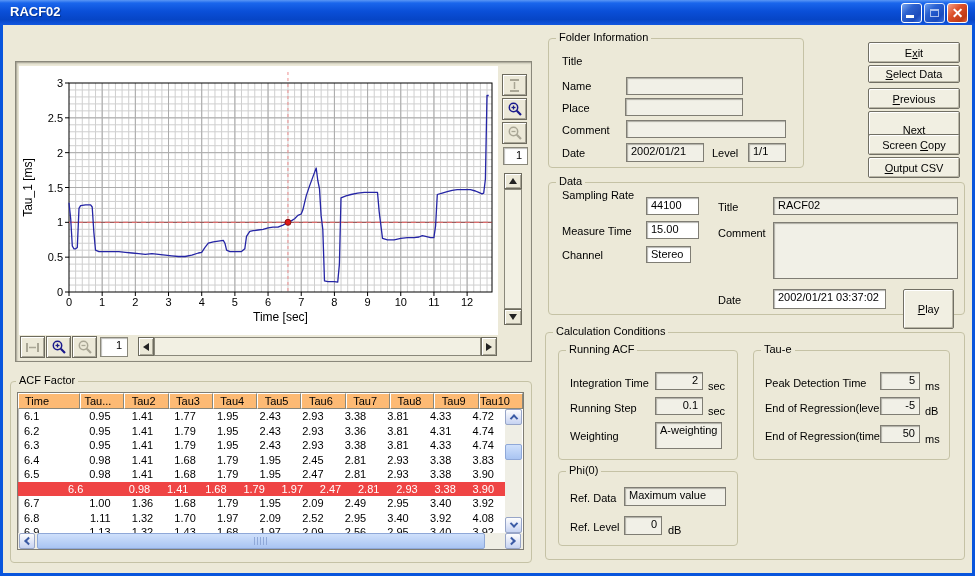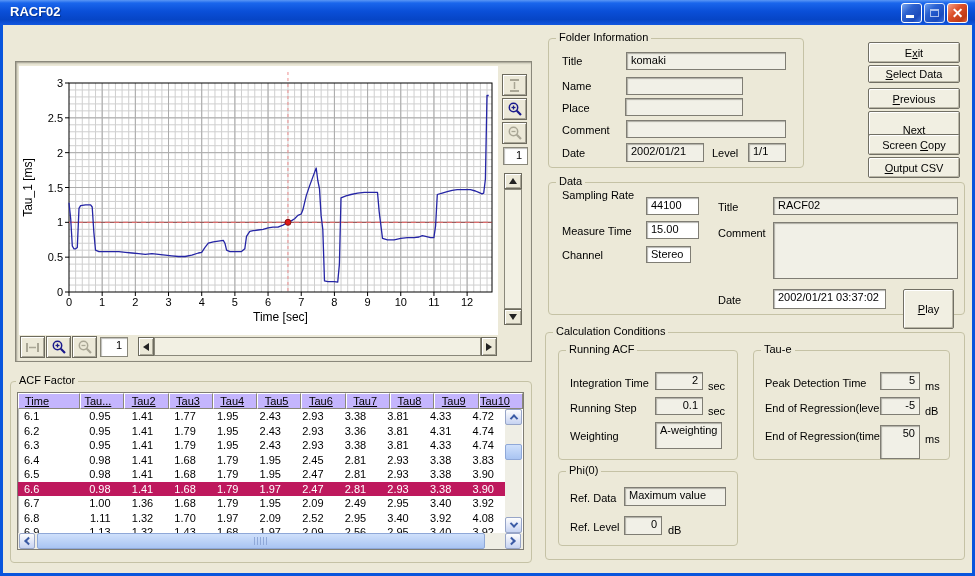--- a/index.html
+++ b/index.html
@@ -43,25 +43,25 @@
     font-size:11px;text-align:right;padding:1px 5px;}
   .tri{width:0;height:0;}
   .tri.up{border-left:4px solid transparent;border-right:4px solid transparent;border-bottom:6px solid #222;}
   .tri.down{border-left:4px solid transparent;border-right:4px solid transparent;border-top:6px solid #222;}
   .tri.left{border-top:4px solid transparent;border-bottom:4px solid transparent;border-right:6px solid #222;}
   .tri.right{border-top:4px solid transparent;border-bottom:4px solid transparent;border-left:6px solid #222;}
   
   .acftable{position:absolute;left:17px;top:392px;width:507px;height:158px;background:#fff;
     border:1px solid #7f7d74;box-shadow:inset 1px 1px 1px rgba(90,90,80,.45);overflow:hidden;}
   .thead{display:flex;height:16px;}
-  .hcell{font-size:11px;background:#c4b5fd;border-top:1px solid #fff;border-left:1px solid #fff;
-    border-right:1px solid #8a887b;border-bottom:1px solid #8a887b;display:flex;align-items:center;overflow:hidden;text-decoration:underline;}
+  .hcell{font-size:11px;background:#fdba74;border-top:1px solid #fff;border-left:1px solid #fff;
+    border-right:1px solid #8a887b;border-bottom:1px solid #8a887b;display:flex;align-items:center;overflow:hidden;}
   .rows{position:absolute;left:0;top:16px;width:488px;height:124px;overflow:hidden;}
   .trow{display:flex;height:14.5px;font-size:11px;align-items:center;color:#000;}
-  .trow.sel{background:#be185d;color:#fff;}
+  .trow.sel{background:#ef4444;color:#fff;padding-left:44px;}
   .c-time{flex:0 0 62px;padding-left:6px;}
   .c-val{flex:1 1 0;text-align:right;padding-right:12px;}
   .hcell.c-val{justify-content:flex-end;}
   
   .xbtn{position:absolute;background:linear-gradient(180deg,#FDFDFD 0%,#D7DFF5 70%,#C6D3F2 100%);
     border:1px solid #97A5C8;border-radius:2px;display:flex;align-items:center;justify-content:center;}
   .xtrack{position:absolute;background:#EFEEE5;}
   .xthumb{position:absolute;background:linear-gradient(180deg,#CFE0FB 0%,#A9C4F2 100%);
     border:1px solid #8FA8D8;border-radius:2px;}
   .xthumb.h{background:linear-gradient(180deg,#CFE0FB 0%,#A9C4F2 100%);}
@@ -472,21 +472,20 @@
         <span class="grip"></span>
       </div>
     <div class="xbtn" style="left:487px;top:140px;width:16px;height:16px">
         <span class="chev right"></span>
       </div>
   </div>
 
   <div class="gbox" style="left:548px;top:38px;width:256px;height:130px"></div>
   <span class="gcap" style="left:556px;top:31px">Folder Information</span>
   <span class="lbl" style="left:562px;top:55px">Title</span>
-  <div class="edit dim" style="left:626px;top:52px;width:160px;height:18px">komaki</div>
   <span class="lbl" style="left:562px;top:80px">Name</span>
   <div class="edit dim" style="left:626px;top:77px;width:117px;height:18px"></div>
   <span class="lbl" style="left:562px;top:102px">Place</span>
   <div class="edit dim" style="left:625px;top:98px;width:118px;height:18px"></div>
   <span class="lbl" style="left:562px;top:124px">Comment</span>
   <div class="edit dim" style="left:626px;top:120px;width:160px;height:18px"></div>
   <span class="lbl" style="left:562px;top:147px">Date</span>
   <div class="edit dim" style="left:626px;top:143px;width:78px;height:19px">2002/01/21</div>
   <span class="lbl" style="left:712px;top:147px">Level</span>
   <div class="edit dim" style="left:748px;top:143px;width:38px;height:19px">1/1</div>
@@ -546,21 +545,21 @@
 
   <div class="gbox" style="left:753px;top:350px;width:197px;height:110px"></div>
   <span class="gcap" style="left:761px;top:343px">Tau-e</span>
   <span class="lbl" style="left:765px;top:377px">Peak Detection Time</span>
   <div class="edit dim num" style="left:880px;top:372px;width:40px;height:18px">5</div>
   <span class="lbl" style="left:925px;top:380px">ms</span>
   <span class="lbl" style="left:765px;top:402px">End of Regression(level)</span>
   <div class="edit dim num" style="left:880px;top:397px;width:40px;height:18px">-5</div>
   <span class="lbl" style="left:925px;top:405px">dB</span>
   <span class="lbl" style="left:765px;top:430px">End of Regression(time)</span>
-  <div class="edit dim num" style="left:880px;top:425px;width:40px;height:34px">50</div>
+  <div class="edit dim num" style="left:880px;top:425px;width:40px;height:18px">50</div>
   <span class="lbl" style="left:925px;top:433px">ms</span>
 
   <div class="gbox" style="left:558px;top:471px;width:180px;height:75px"></div>
   <span class="gcap" style="left:566px;top:464px">Phi(0)</span>
   <span class="lbl" style="left:570px;top:492px">Ref. Data</span>
   <div class="edit dim" style="left:624px;top:487px;width:102px;height:19px">Maximum value</div>
   <span class="lbl" style="left:570px;top:521px">Ref. Level</span>
   <div class="edit dim num" style="left:624px;top:516px;width:38px;height:19px">0</div>
   <span class="lbl" style="left:668px;top:524px">dB</span>
 

